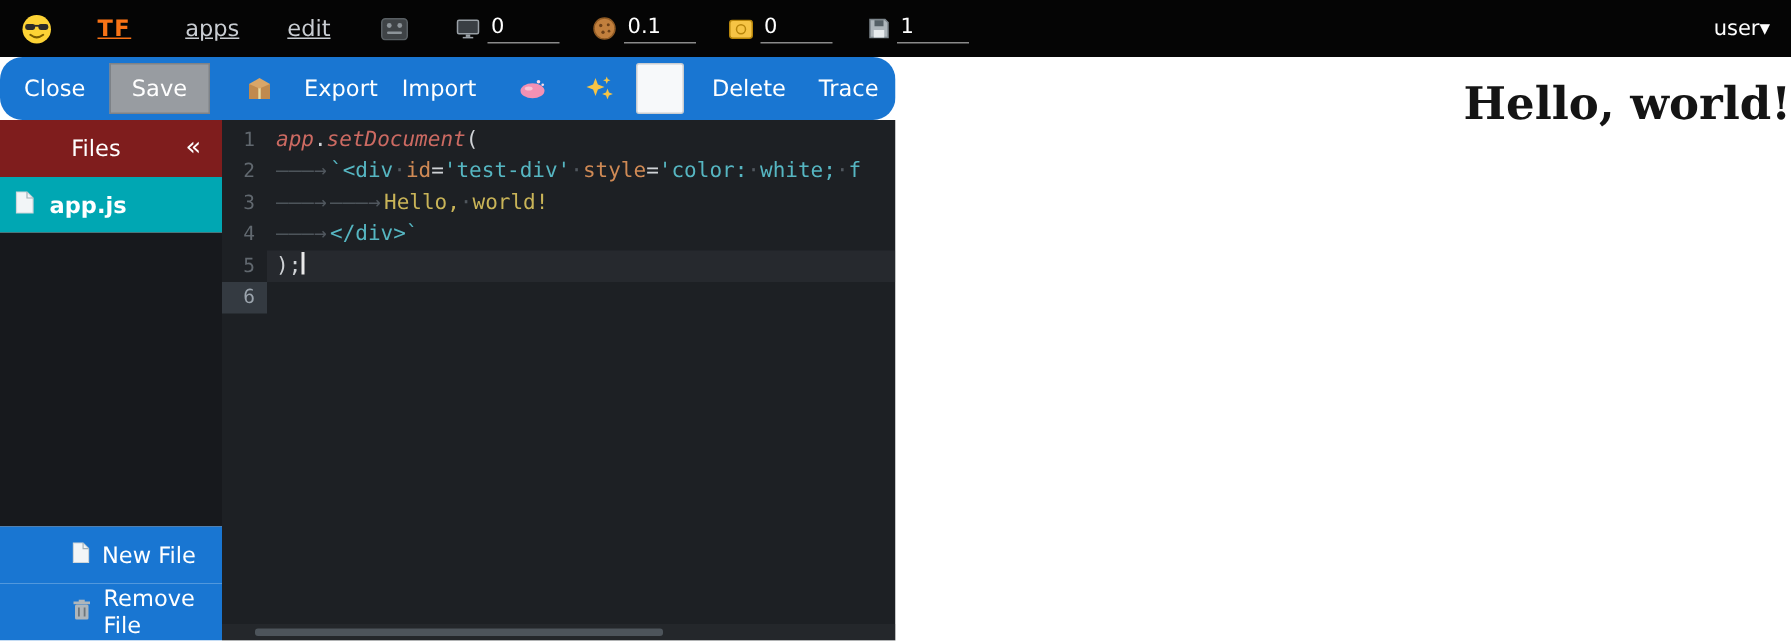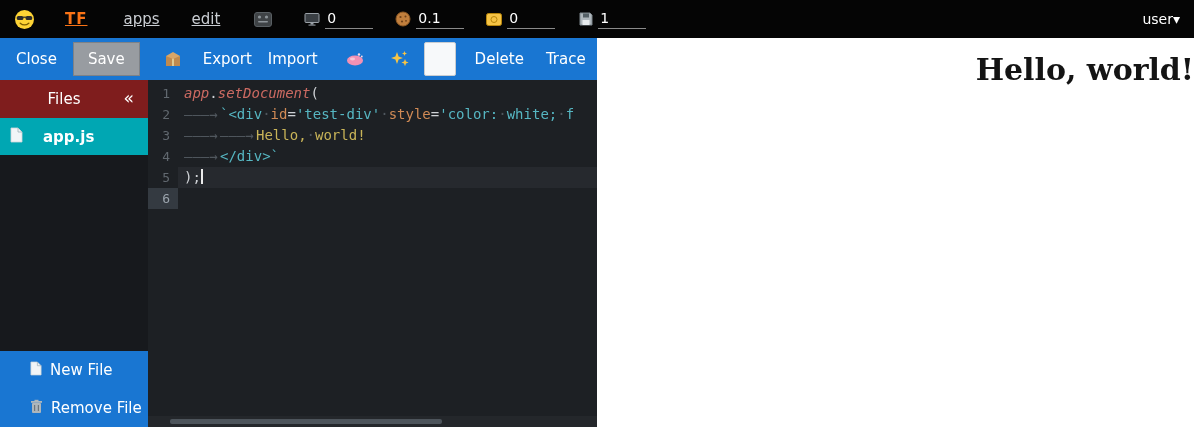--- a/index.html
+++ b/index.html
@@ -20,21 +20,21 @@
   .metric.m2 { margin-left:22px; } .metric.m3 { margin-left:24px; }
   .m-ic { display:flex; margin-right:5px; }
   .m-field { display:inline-block; width:48px; border-bottom:1px solid #8a8a8a;
              font-size:14px; color:#fff; padding:0 2px 2px; cursor:text; }
   .user { margin-left:auto; margin-right:14px; font-size:14px; color:#fff; cursor:pointer; }
 
   
   .workspace { position:absolute; top:38px; left:0; width:597px; height:389px;
                display:flex; flex-direction:column; }
   .toolbar { flex:0 0 42px; background:#1976d2; display:flex; align-items:center;
-             color:#fff; font-size:15px; }
+             color:#fff; font-size:15px;border-radius:15px; }
   .tbtn { background:none; border:none; color:#fff; font-size:15px;
           font-family:inherit; cursor:pointer; }
   .tbtn.close { margin-left:16px; }
   .save-btn { margin-left:16px; background:#989ca1; border:1px solid #7e8287; color:#fff;
               padding:7px 14px; font-size:15px; font-family:inherit; cursor:pointer; }
   .t-ic { display:flex; cursor:pointer; }
   .t-ic.pkg { margin-left:24px; }
   .tbtn.export { margin-left:21px; }
   .tbtn.import { margin-left:16px;text-align:center; }
   .t-ic.soap { margin-left:28px; }
@@ -46,24 +46,24 @@
 
   .body { flex:1; display:flex; min-height:0; }
 
   
   .sidebar { flex:0 0 148px; display:flex; flex-direction:column; }
   .sb-head { flex:0 0 38px; background:#7f1d1d; position:relative; color:#fff; font-size:15px; }
   .sb-title { position:absolute; left:0; right:20px; top:0; line-height:38px; text-align:center; }
   .sb-collapse { position:absolute; right:14px; top:50%; transform:translateY(-54%);
                  font-size:17px; cursor:pointer; }
   .file-item { flex:0 0 37px; background:#00a7b3; display:flex; align-items:center;
-               gap:20px; padding-left:10px; color:#fff; font-weight:bold; font-size:15px; cursor:pointer; }
+               gap:10px; padding-left:10px; color:#fff; font-weight:bold; font-size:15px; cursor:pointer; }
   .sb-fill { flex:1; background:#17191d; }
   .sb-action { flex:0 0 38px; background:#1976d2; display:flex; align-items:center;
-               gap:8px; padding-left:30px; color:#fff; font-size:15px; cursor:pointer; }
+               gap:8px; padding-left:48px; color:#fff; font-size:15px; cursor:pointer; }
 
   
   .editor { flex:1; background:#1d2024; position:relative; display:flex;
             padding-top:3px; overflow:hidden; }
   .gutter { flex:0 0 30px; }
   .gut-line { height:21px; line-height:21px; text-align:right; padding-right:8px;
               font-family:"DejaVu Sans Mono","Liberation Mono",monospace;
               font-size:13px; color:#61686f; }
   .gut-line.active { background:#343a41; color:#9ba4ad; }
   .code { flex:1; overflow:hidden; cursor:text; }

